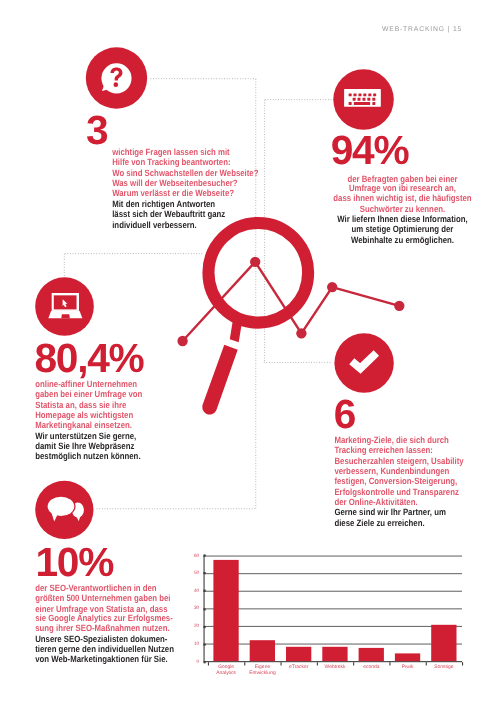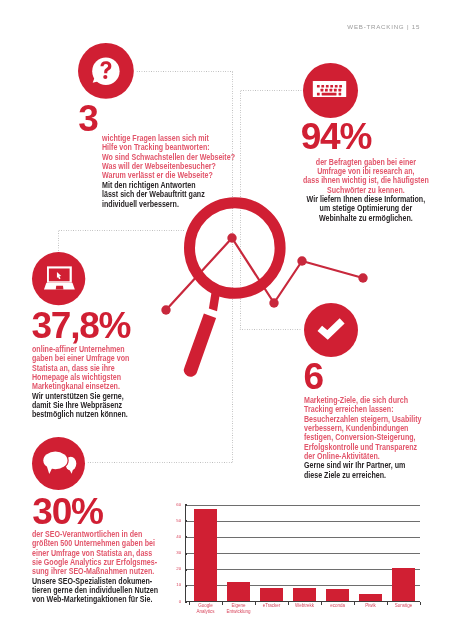--- a/index.html
+++ b/index.html
@@ -122,21 +122,21 @@
 
   <div class="abs" style="left:32px;top:252px;">
     <svg width="53.3" height="53.3" viewBox="0 0 53 53">
       <circle cx="26.5" cy="26.5" r="26.5" fill="#D01F33"></circle>
       <path d="M14.9 14.3h24.7v16.2H14.9z" fill="#ffffff"></path>
       <path d="M16.8 16.4h20.6v12.7H16.8z" fill="#D01F33"></path>
       <path d="M14.3 30.5h25.9l2.4 6.7H11.9z" fill="#ffffff"></path>
       <path d="M24.1 33.6h6.7l.5 3.6h-7.7z" fill="#D01F33"></path>
       <path d="M24.8 19.9l4.3 4.0-1.9.2 1.2 2.3-1.4.7-1.2-2.3-1.0 1.4z" fill="#ffffff"></path>
     </svg>
-    <div class="big-num" style="position:absolute;left:-0.6px;top:54.9px;">37,8%</div>
+    <div class="big-num" style="position:absolute;left:-0.6px;top:54.9px;">80,4%</div>
     <div class="copy" style="position:absolute;left:0;top:93px;">
       <div class="lt">online-affiner Unternehmen</div>
       <div class="lt">gaben bei einer Umfrage von</div>
       <div class="lt">Statista an, dass sie ihre</div>
       <div class="lt">Homepage als wichtigsten</div>
       <div class="lt">Marketingkanal einsetzen.</div>
       <div class="dk">Wir unterstützen Sie gerne,</div>
       <div class="dk">damit Sie Ihre Webpräsenz</div>
       <div class="dk">bestmöglich nutzen können.</div>
     </div>
@@ -170,21 +170,21 @@
       </g>
       <g fill="#D01F33">
         <ellipse cx="23.4" cy="23.4" rx="13.3" ry="9.9"></ellipse>
         <path d="M13.4 27.6 L22.6 27.6 L17.4 38.4 Z"></path>
       </g>
       <g fill="#ffffff">
         <ellipse cx="23.4" cy="23.4" rx="12.1" ry="8.8"></ellipse>
         <path d="M14.4 28.0 L21.6 28.0 L17.3 37.0 Z"></path>
       </g>
     </svg>
-    <div class="big-num" style="position:absolute;left:0.8px;top:55.7px;">30%</div>
+    <div class="big-num" style="position:absolute;left:0.8px;top:55.7px;">10%</div>
     <div class="copy" style="position:absolute;left:0;top:93px;">
       <div class="lt">der SEO-Verantwortlichen in den</div>
       <div class="lt">größten 500 Unternehmen gaben bei</div>
       <div class="lt">einer Umfrage von Statista an, dass</div>
       <div class="lt">sie Google Analytics zur Erfolgsmes-</div>
       <div class="lt">sung ihrer SEO-Maßnahmen nutzen.</div>
       <div class="dk">Unsere SEO-Spezialisten dokumen-</div>
       <div class="dk">tieren gerne den individuellen Nutzen</div>
       <div class="dk">von Web-Marketingaktionen für Sie.</div>
     </div>

